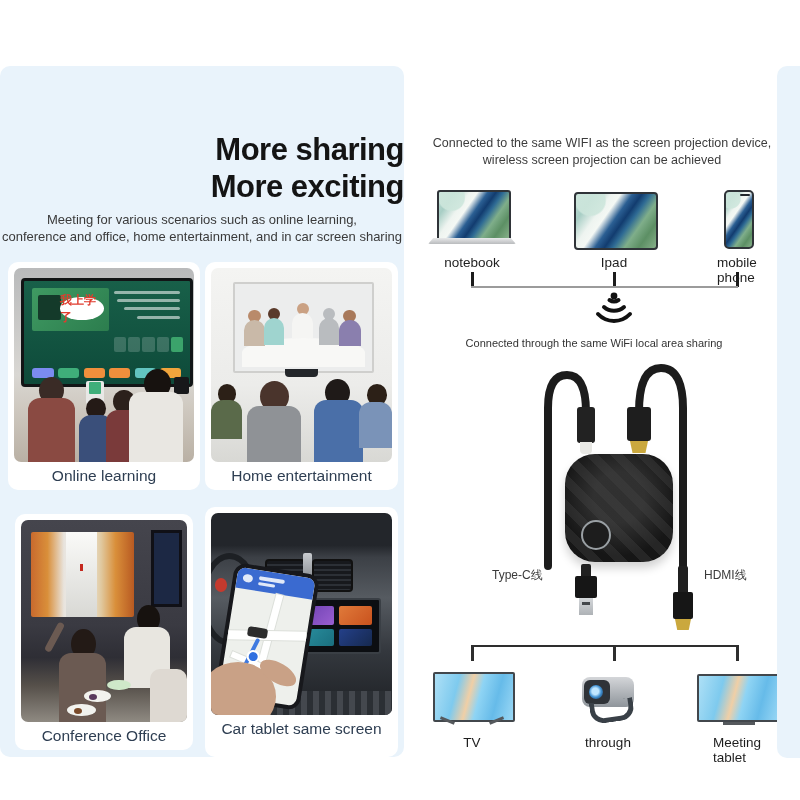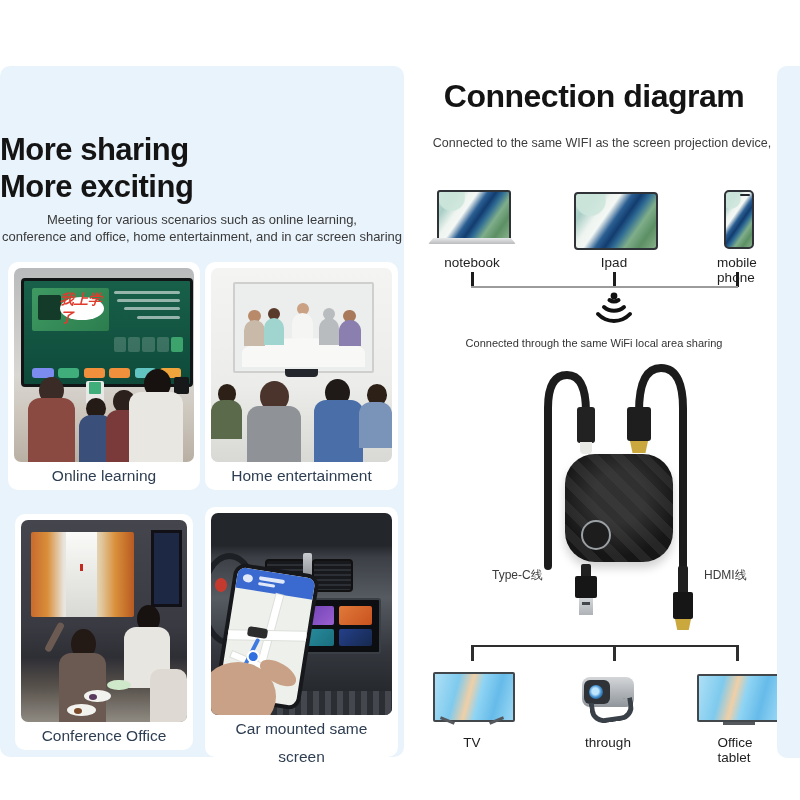--- a/index.html
+++ b/index.html
@@ -3,42 +3,42 @@
 <meta charset="utf-8">
 <style>
   html,body{margin:0;padding:0;background:#fff;}
   body{width:800px;height:800px;overflow:hidden;position:relative;
        font-family:"Liberation Sans", sans-serif;color:#141414;}
   .abs{position:absolute;}
 
   
   .left-panel{position:absolute;left:0;top:66px;width:404px;height:691px;
     background:#e9f3fb;border-radius:10px;}
-  .lp-heading{position:absolute;top:44px;left:0;width:100%;text-align:left;
+  .lp-heading{position:absolute;top:44px;left:0;width:100%;text-align:right;
     font-size:31px;line-height:37px;font-weight:800;color:#141414;letter-spacing:-0.5px;}
   .lp-sub{position:absolute;top:132px;left:0;width:100%;text-align:center;
     font-size:13px;line-height:17px;color:#3a3a3a;}
   .cards{position:absolute;left:8px;top:196px;width:390px;
     display:grid;grid-template-columns:192px 193px;column-gap:5px;row-gap:17px;}
   .card{background:#fff;border-radius:10px;padding:6px 6px 0 6px;}
   .photo{position:relative;border-radius:7px;overflow:hidden;height:194px;}
   .row2 .photo{height:202px;}
   .card figcaption{height:28px;line-height:28px;text-align:center;
     font-size:15.5px;font-weight:500;color:#2e3e52;}
 
   
   .p1{background:linear-gradient(180deg,#b9babb 0%,#d9d7d3 55%,#cfc9c0 72%,#b9b0a4 100%);}
   .p1 .tv{position:absolute;left:4%;top:5%;width:92%;height:53%;
     background:linear-gradient(180deg,#186049,#0e4a3a);border:3px solid #121516;border-radius:4px;}
   .p1 .video{position:absolute;left:5%;top:7%;width:46%;height:42%;
     background:linear-gradient(135deg,#3f9a62,#2c7d4e);border-radius:2px;}
   .p1 .board{position:absolute;left:7%;top:16%;width:30%;height:58%;background:#143a2a;border-radius:2px;}
   .p1 .cloud{position:absolute;right:6%;top:22%;width:58%;height:52%;background:#fff;
     border-radius:50%;display:flex;align-items:center;justify-content:center;
-    font-size:14px;font-weight:700;color:#e03c2e;font-style:italic;}
+    font-size:12px;font-weight:700;color:#e03c2e;}
   .p1 .tline{position:absolute;right:6%;height:3px;background:rgba(255,255,255,.55);border-radius:2px;}
   .p1 .icons{position:absolute;left:54%;top:55%;width:42%;height:14%;display:flex;gap:3%;}
   .p1 .icons i{flex:1;background:rgba(255,255,255,.18);border-radius:2px;}
   .p1 .icons i:last-child{background:#3ba36b;}
   .p1 .btnrow{position:absolute;left:5%;bottom:5%;width:90%;height:10%;display:flex;gap:3%;}
   .p1 .btnrow i{flex:1;border-radius:3px;}
   .p1 .dongle-wall{position:absolute;right:3%;top:56%;width:8%;height:9%;background:#17181a;border-radius:2px;}
   .p1 .stand{position:absolute;left:40%;top:58%;width:10%;height:12%;background:#e8e8e6;border-radius:2px;}
   .p1 .stand i{display:block;margin:1px auto;width:70%;height:55%;background:#3fae7a;border-radius:1px;}
   .head{position:absolute;border-radius:50%;}
@@ -295,29 +295,29 @@
             <div class="road" style="left:8%;top:70%;width:60%;height:5%;transform:rotate(14deg)"></div>
             <div class="route" style="left:30%;top:52%;width:5%;height:30%;transform:rotate(18deg)"></div>
             <div class="pin" style="left:28%;top:62%"></div>
             <div style="position:absolute;left:24%;top:44%;width:26%;height:8%;background:#2c2c2c;border-radius:3px"></div>
             <div class="pcard"></div>
           </div>
         </div>
         <div class="hand" style="left:-6%;bottom:-8%;width:42%;height:34%"></div>
         <div class="hand" style="left:26%;bottom:16%;width:22%;height:10%;transform:rotate(30deg)"></div>
       </div>
-      <figcaption>Car mounted same screen</figcaption>
+      <figcaption>Car tablet same screen</figcaption>
     </figure>
   </div>
 </section>
 
 <section class="right-panel">
-  <h2 class="rp-title" style="margin:0">Connection diagram</h2>
   <p class="rp-sub" style="margin:8px">
     <span style="display:block">Connected to the same WIFI as the screen projection device,</span>
+    <span style="display:block">wireless screen projection can be achieved</span>
   </p>
 
   <div class="laptop-screen wallpaper"></div>
   <div class="laptop-base"></div>
   <div class="tablet wallpaper"></div>
   <div class="phone-dev wallpaper"></div>
 
   <span class="src-label" style="left:60px">notebook</span>
   <span class="src-label" style="left:202px">Ipad</span>
   <span class="src-label" style="left:325px">mobile phone</span>
@@ -368,16 +368,16 @@
   <div class="tv-leg" style="left:28px;transform:rotate(22deg)"></div>
   <div class="tv-leg" style="left:77px;transform:rotate(-22deg)"></div>
   <div class="projector-body"></div>
   <div class="projector-front"></div>
   <div class="projector-lens"></div>
   <div class="projector-stand"></div>
   <div class="tablet-dev wp-blue"></div>
 
   <span class="tgt-label" style="left:60px">TV</span>
   <span class="tgt-label" style="left:196px">through</span>
-  <span class="tgt-label" style="left:325px">Office tablet</span>
+  <span class="tgt-label" style="left:325px">Meeting tablet</span>
 </section>
 
 <div class="right-strip"></div>
 
 </body></html>

